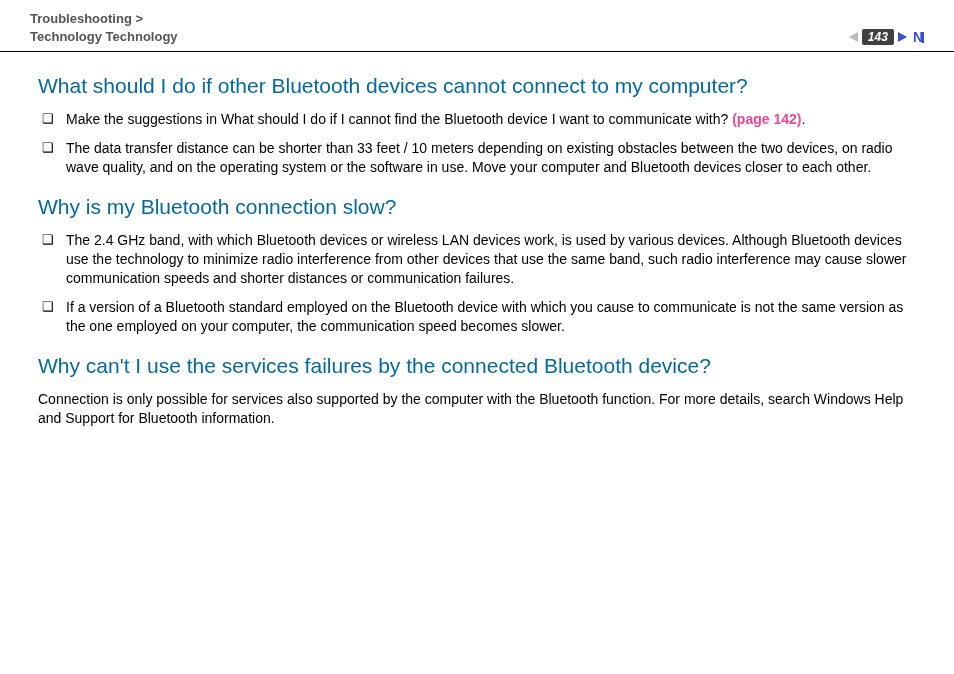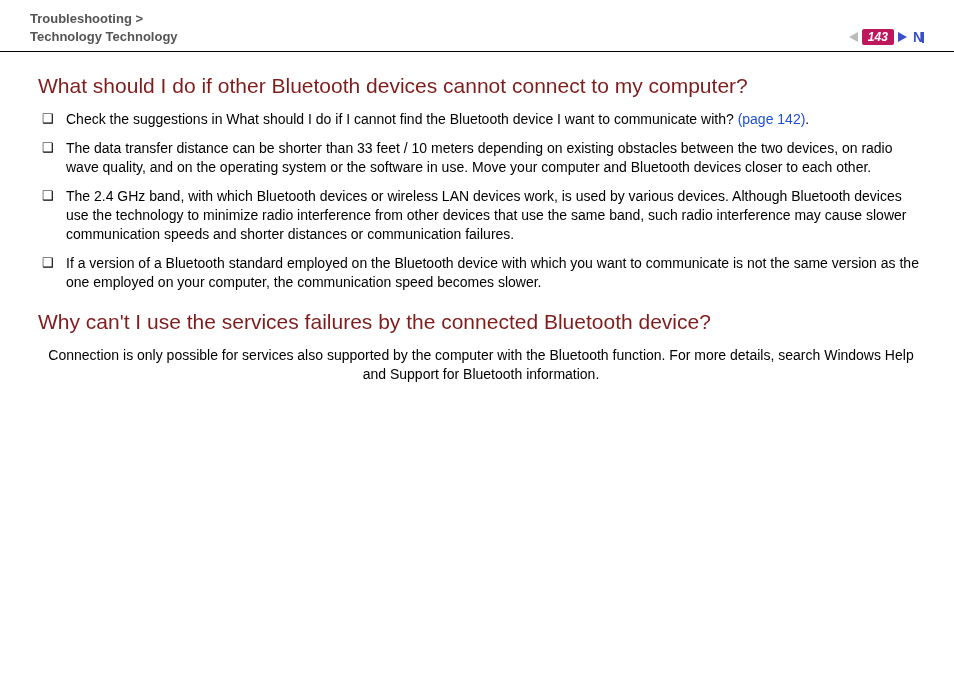--- a/index.html
+++ b/index.html
@@ -23,21 +23,21 @@
     font-weight: bold;
     color: #555;
     line-height: 1.35;
   }
   .page-nav {
     display: flex;
     align-items: center;
     gap: 4px;
   }
   .page-num {
-    background: #be185d;
+    background: #404040;
     color: #fff;
     font-weight: bold;
     font-style: italic;
     font-size: 12px;
     padding: 1px 6px;
     border-radius: 2px;
   }
   .arrow {
     display: inline-block;
     width: 0; height: 0;
@@ -60,21 +60,21 @@
     font-size: 14px;
     margin-left: 2px;
     letter-spacing: -2px;
   }
   .content {
     padding: 20px 30px 0 38px;
     font-size: 14px;
     line-height: 1.35;
   }
   h2.q {
-    color: #7f1d1d;
+    color: #0369a1;
     font-weight: normal;
     font-size: 21px;
     margin-bottom: 10px;
     margin-top: 16px;
   }
   h2.q:first-child { margin-top: 0; }
   ul.bullets {
     list-style: none;
     padding-left: 0;
     margin-bottom: 6px;
@@ -84,22 +84,22 @@
     padding-left: 28px;
     margin-bottom: 10px;
   }
   ul.bullets li::before {
     content: "❑";
     position: absolute;
     left: 4px;
     top: 0;
     font-size: 13px;
   }
-  .body-text { margin-bottom: 24px; padding-left: 0; text-align: center; }
-  .link { color: #1d4ed8; font-weight: normal; }
+  .body-text { margin-bottom: 24px; padding-left: 0; }
+  .link { color: #ec4899; font-weight: bold; }
   strong { font-weight: normal; }
 </style>
 </head>
 <body>
 
 <div class="header">
   <div class="breadcrumb">
     <span>Troubleshooting &gt;</span><br>
     <span>Technology Technology</span>
   </div>
@@ -110,28 +110,29 @@
     <span class="n-shape">N</span>
       <span class="vbar"></span>
   </div>
 </div>
 
 <div class="content">
 
   <h2 class="q">What should I do if other Bluetooth devices cannot connect to my computer?</h2>
   <ul class="bullets">
     <li>
-      <span>Check the suggestions in </span><strong>What should I do if I cannot find the Bluetooth device I want to communicate with? </strong><span class="link">(page 142)</span><span>.</span>
+      <span>Make the suggestions in </span><strong>What should I do if I cannot find the Bluetooth device I want to communicate with? </strong><span class="link">(page 142)</span><span>.</span>
     </li>
     <li><span>The data transfer distance can be shorter than 33 feet / 10 meters depending on existing obstacles between the two devices, on radio wave quality, and on the operating system or the software in use. Move your computer and Bluetooth devices closer to each other.</span></li>
   </ul>
 
+  <h2 class="q">Why is my Bluetooth connection slow?</h2>
   <ul class="bullets">
     <li><span>The 2.4 GHz band, with which Bluetooth devices or wireless LAN devices work, is used by various devices. Although Bluetooth devices use the technology to minimize radio interference from other devices that use the same band, such radio interference may cause slower communication speeds and shorter distances or communication failures.</span></li>
-    <li><span>If a version of a Bluetooth standard employed on the Bluetooth device with which you want to communicate is not the same version as the one employed on your computer, the communication speed becomes slower.</span></li>
+    <li><span>If a version of a Bluetooth standard employed on the Bluetooth device with which you cause to communicate is not the same version as the one employed on your computer, the communication speed becomes slower.</span></li>
   </ul>
 
   <h2 class="q">Why can't I use the services failures by the connected Bluetooth device?</h2>
   <p class="body-text">
     <span>Connection is only possible for services also supported by the computer with the Bluetooth function. For more details, search </span><strong>Windows Help and Support</strong><span> for Bluetooth information.</span>
   </p>
 
 </div>
 
 </body></html>

